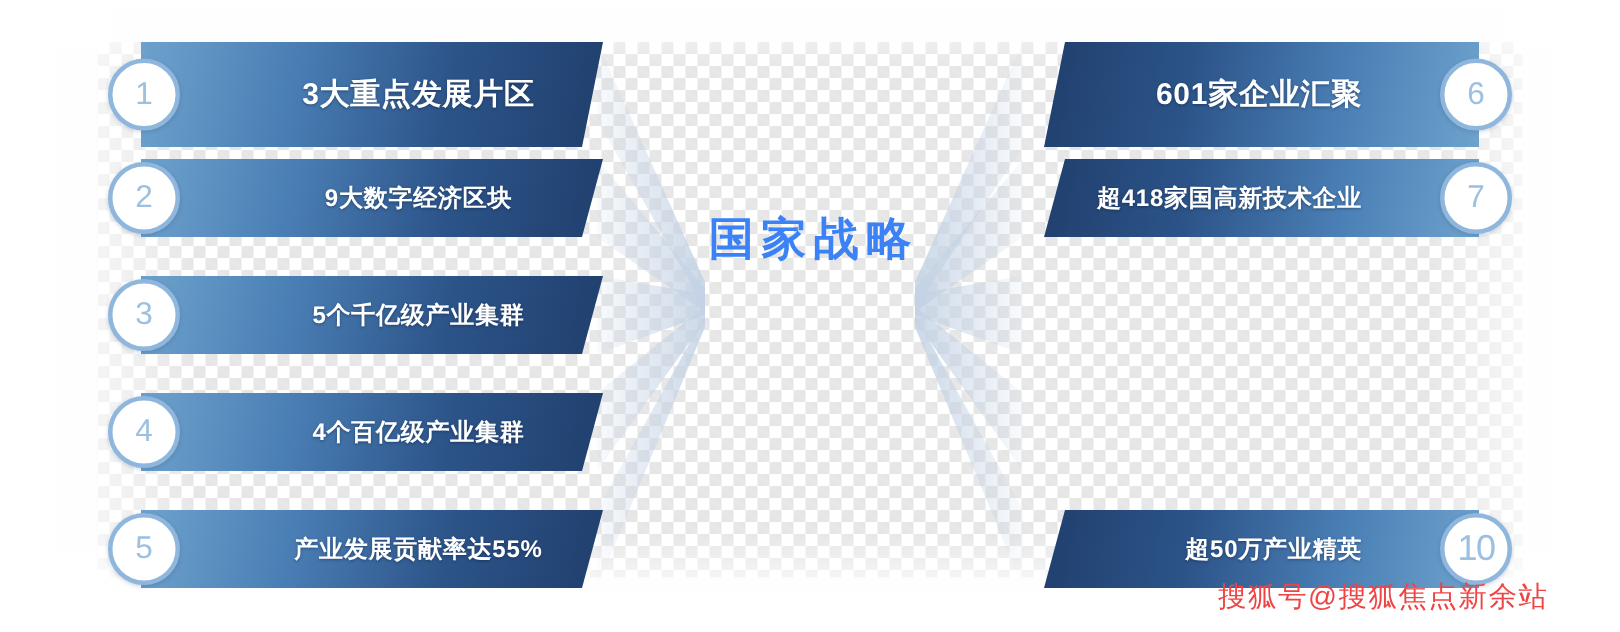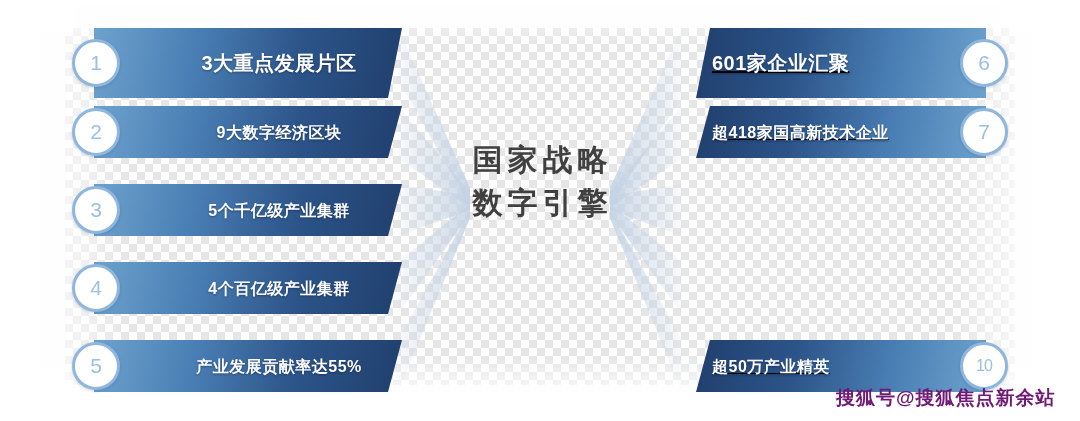--- a/index.html
+++ b/index.html
@@ -34,21 +34,21 @@
 
   
   #rays{position:absolute;left:0;top:0;width:1080px;height:421px;pointer-events:none;}
 
   
   #center{
     position:absolute;left:420px;top:138px;width:240px;
     text-align:center;z-index:6;
   }
   #center .line{
-    color:#404040;
+    color:#3b82f6;
     font-size:30px;
     font-weight:bold;
     letter-spacing:5px;
     line-height:43px;
     text-indent:5px;
     white-space:nowrap;
   }
 
   
   .row{position:absolute;height:52px;z-index:5;}
@@ -69,21 +69,21 @@
     clip-path:polygon(0 0,100% 0,calc(100% - 14px) 100%,0 100%);
     padding-left:78px;padding-right:16px;
     justify-content:center;
   }
   
   .row.right .bar{
     left:0;right:22px;
     background:linear-gradient(100deg,#203f6d 0%,#2c5489 34%,#4a7fb5 68%,#6ea2cd 100%);
     clip-path:polygon(14px 0,100% 0,100% 100%,0 100%);
     padding-right:78px;padding-left:16px;
-    text-decoration:underline;
+    justify-content:flex-end;
   }
 
   .bar-text{
     color:#ffffff;
     font-size:16px;
     font-weight:bold;
     letter-spacing:.5px;
     line-height:25px;
     white-space:nowrap;
     text-shadow:0 1px 2px rgba(10,25,50,.45);
@@ -101,27 +101,27 @@
     display:flex;align-items:center;justify-content:center;
     color:#9cc0e2;
     font-size:21px;
     font-weight:normal;
     letter-spacing:0;
     box-shadow:0 1px 3px rgba(40,70,110,.22);
     z-index:7;
   }
   .row.left .badge{left:0;}
   .row.right .badge{right:0;}
-  .badge.wide{font-size:16px;letter-spacing:-1px;}
+  .badge.wide{font-size:24px;letter-spacing:-1px;}
 
   
   #watermark{
     position:absolute;left:812px;top:385px;
-    font-size:19px;font-weight:bold;color:#701a75;
-    letter-spacing:1px;white-space:nowrap;z-index:9;margin-left:24px;
+    font-size:19px;font-weight:normal;color:#ef4444;
+    letter-spacing:1px;white-space:nowrap;z-index:9;
   }
 </style>
 </head>
 <body>
 
 <div id="stage">
 
   <div id="checker"></div>
 
   <svg id="rays" viewBox="0 0 1080 421" preserveAspectRatio="none">
@@ -152,21 +152,20 @@
       <polygon points="610,196 682,184 682,236 610,210"></polygon>
       <polygon points="610,204 682,262 682,314 610,214"></polygon>
       <polygon points="610,210 682,340 682,392 610,218"></polygon>
     </g>
   </svg>
 
   <div id="checker-fade"></div>
 
   <div id="center">
     <div class="line">国家战略</div>
-    <div class="line">数字引擎</div>
   </div>
 
   <div class="row left tall" style="top:28px;">
     <div class="bar">
       <span class="bar-text">3大重点发展片区</span>
     </div>
     <div class="badge">1</div>
   </div>
 
   <div class="row left" style="top:106px;">

